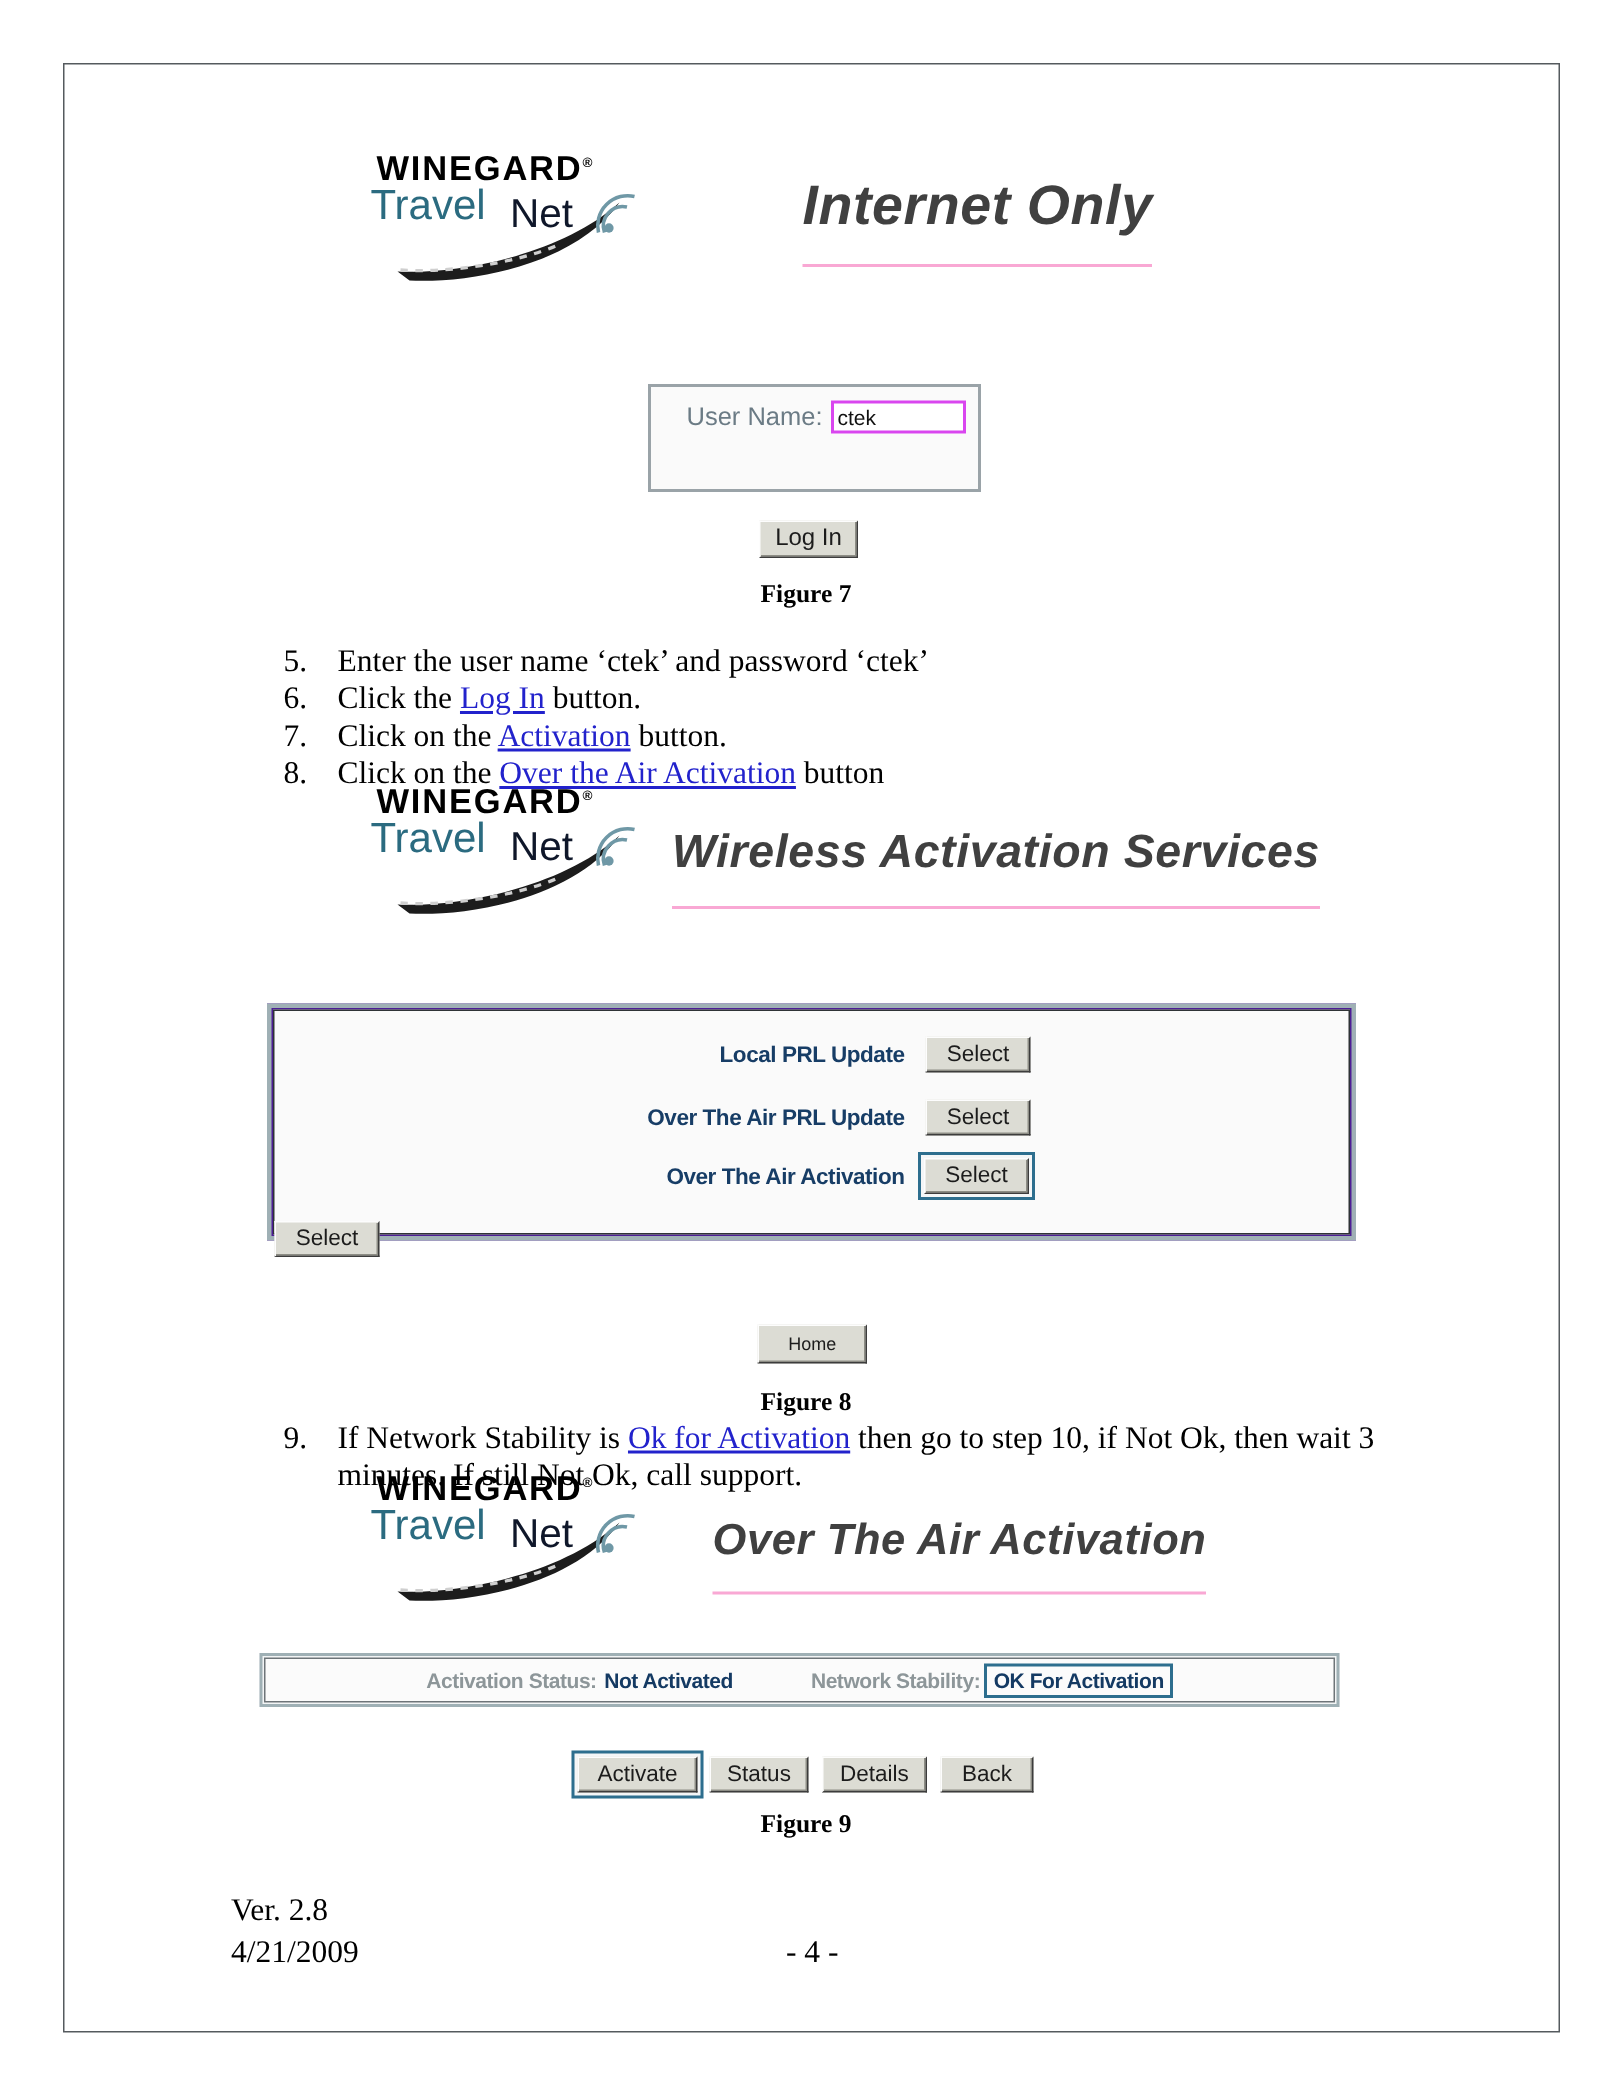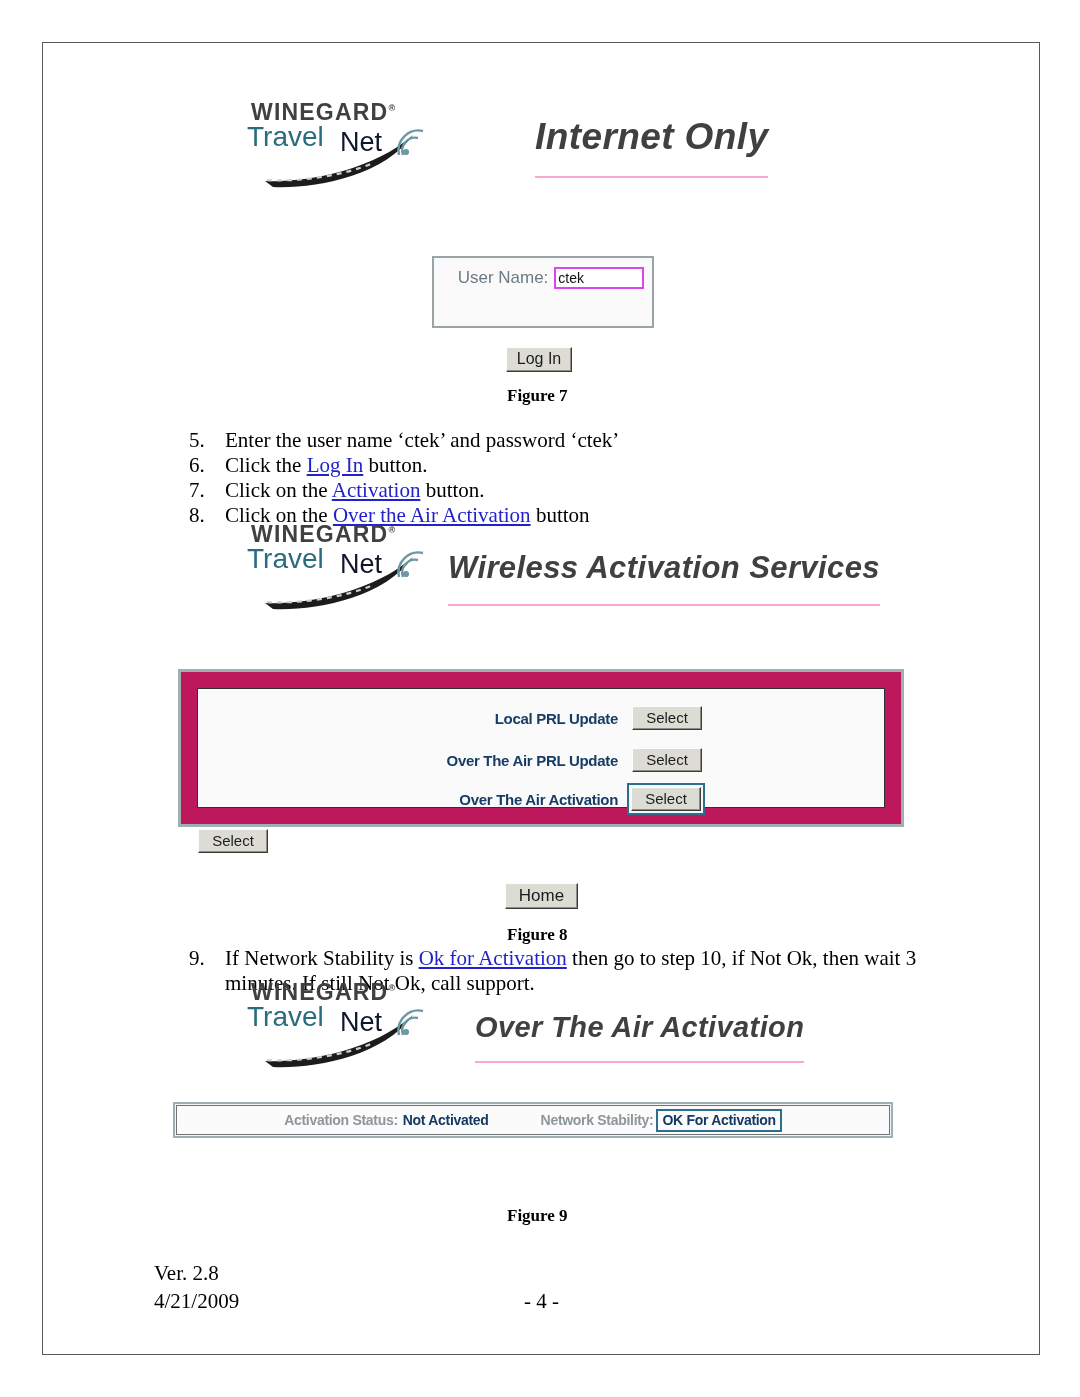--- a/index.html
+++ b/index.html
@@ -28,21 +28,21 @@
   }
 
   
   .wg-logo { position: absolute; width: 190px; height: 86px; }
   .wg-word {
     position: absolute; left: 8px; top: 0;
     font-family: "Liberation Sans", sans-serif;
     font-weight: bold;
     font-size: 23px;
     letter-spacing: 1.2px;
-    color: #404040;
+    color: #000000;
     line-height: 1;
   }
   .wg-reg {
     font-size: 9px; vertical-align: super; letter-spacing: 0;
   }
   .wg-travel {
     position: absolute; left: 4px; top: 22px;
     font-family: "Liberation Sans", sans-serif;
     font-size: 28px;
     color: #2b6b80;
@@ -149,22 +149,22 @@
     color: #000;
     white-space: nowrap;
   }
 
   
   #select-panel {
     position: absolute;
     left: 135px; top: 626px;
     width: 726px; height: 158px;
     border: 3px solid #9fb0b5;
-    background: #be185d;
-    padding: 16px;
+    background: #4c1d95;
+    padding: 1px;
   }
   #select-panel-inner {
     width: 100%; height: 100%;
     border: 1px solid #2f3336;
     background: #fafafa;
     position: relative;
   }
   .sel-row {
     position: absolute;
     display: flex;
@@ -339,21 +339,21 @@
       </div>
       <div class="sel-row" style="top:137px;">
         <span class="sel-btnwrap">
           <span class="btn3d" style="font-size:15px; min-width:70px; height:24px;">Select</span>
         </span>
       </div>
     </div>
   </div>
 
   <div style="position:absolute; left:462px; top:840px;">
-    <span class="btn3d" style="font-size:17px; min-width:73px; height:26px;">Home</span>
+    <span class="btn3d" style="font-size:12px; min-width:73px; height:26px;">Home</span>
   </div>
 
   <div class="figcap" style="left:464px; top:882px;">Figure 8</div>
 
   <div class="steps" style="left:146px; top:903px; width:800px;">
     <div class="step-row">
       <span class="step-num">9.</span>
       <span class="step-txt"><span>If Network Stability is </span><span class="lnk">Ok for Activation</span><span> then go to step 10, if Not Ok, then wait 3</span></span>
     </div>
     <div class="step-row">
@@ -385,20 +385,28 @@
   <div id="status-bar">
     <div id="status-bar-inner">
       <span class="st-label">Activation Status:</span>
       <span class="st-value">Not Activated</span>
       <span class="st-gap"></span>
       <span class="st-label">Network Stability:</span>
       <span class="st-value st-value-box">OK For Activation</span>
     </div>
   </div>
 
+  <div style="position:absolute; left:338px; top:1124px; display:flex; align-items:center;">
+    <span class="btn-focus" style="margin-right:4px;">
+      <span class="btn3d" style="font-size:15px; min-width:80px; height:24px;">Activate</span>
+    </span>
+    <span class="btn3d" style="font-size:15px; min-width:66px; height:24px; margin-right:9px;">Status</span>
+    <span class="btn3d" style="font-size:15px; min-width:70px; height:24px; margin-right:9px;">Details</span>
+    <span class="btn3d" style="font-size:15px; min-width:62px; height:24px;">Back</span>
+  </div>
 
   <div class="figcap" style="left:464px; top:1163px;">Figure 9</div>
 
   <div class="footer-txt" style="left:111px; top:1218px;">Ver. 2.8</div>
   <div class="footer-txt" style="left:111px; top:1246px;">4/21/2009</div>
   <div class="footer-txt" style="left:481px; top:1246px;">- 4 -</div>
 
 </div>
 </div>
 

